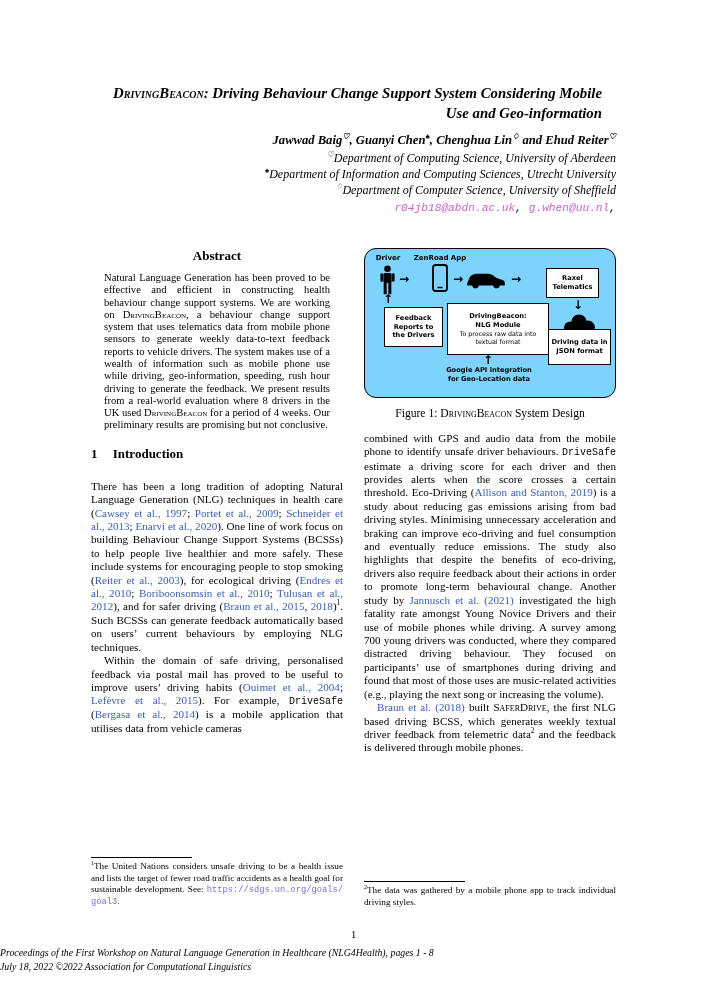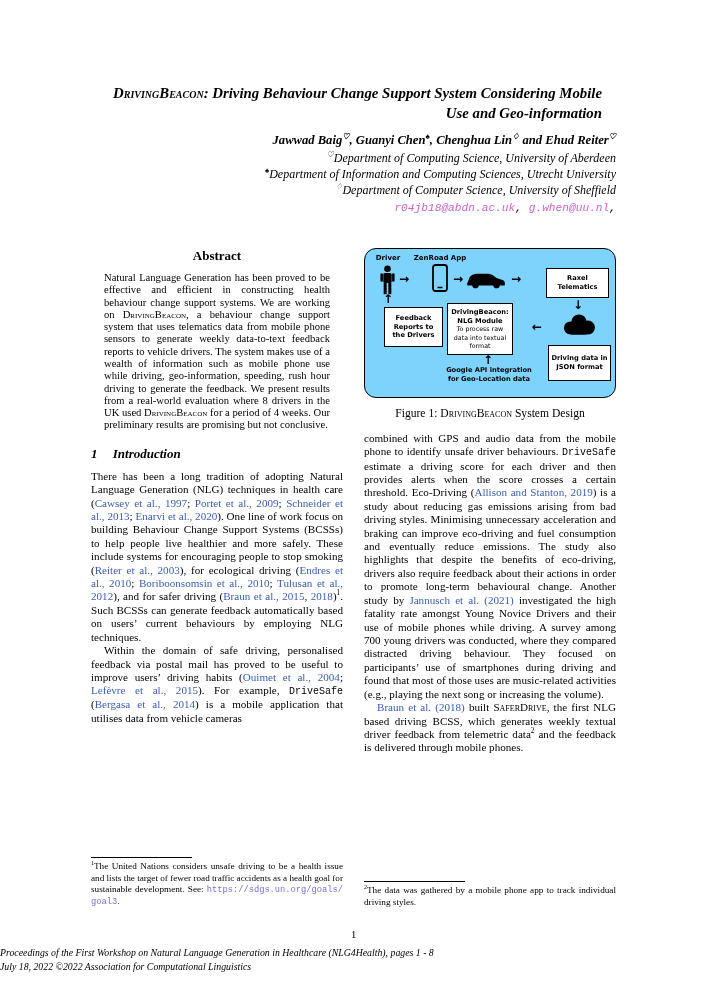--- a/index.html
+++ b/index.html
@@ -18,21 +18,21 @@
   .seg-url { font-family:"Liberation Mono", monospace; color:var(--url, #7a6fd6); word-break:break-all; font-size:95%; }
   .seg-cite { color:var(--citation, #3a5fae); }
   .seg-sup { vertical-align:super; font-size:65%; line-height:0; }
   .seg-sc { font-variant:small-caps; }
   .seg-mono { font-family:"Liberation Mono", monospace; font-size:90%; }
   
   .columns { position:absolute; top:246px; left:91px; width:525px; height:664px; display:flex; gap:21px; }
   .col { position:relative; width:252px; display:flex; flex-direction:column; padding-bottom:60px; overflow:hidden; }
   .abstract-heading { text-align:center; font-weight:bold; font-size:13px; margin:2px 0 8px; }
   .abstract-body { margin:0 13px; font-size:10.6px; line-height:1.16; text-align:justify; hyphens:auto; }
-  .section-heading { font-size:13px; font-weight:bold; margin:14px 0 8px;font-style:italic; }
+  .section-heading { font-size:13px; font-weight:bold; margin:14px 0 18px; }
   .section-heading .num { margin-right:12px; }
   .para { font-size:11.1px; line-height:1.21; text-align:justify; hyphens:auto; }
   .para.indent { text-indent:13px; }
   .footnote-block { position:absolute; bottom:2px; left:0; width:100%; background:#fff; }
   .footnote-rule { width:101px; border-top:1px solid #000; margin-bottom:3px; }
   .footnote { font-size:9.2px; line-height:1.25; text-align:justify; }
   
   .figure { margin-top:2px; }
   .figure-box {
     position:relative; width:252px; height:150px;
@@ -118,35 +118,35 @@
 
           <div class="fig-icon" style="left:100px; top:20px;">
             <svg width="42" height="20" viewBox="0 0 48 22">
               <path d="M3 15 L5 9.5 Q7 5.5 13 5 L27 5 Q32 5.5 35.5 9.5 L41 11.5 Q45.5 12.5 45.5 15.5 L45.5 17.5 Q45.5 18.5 44.5 18.5 L3.5 18.5 Q2.5 18.5 2.5 17.5 L2.5 15.5 Q2.5 15 3 15 Z"></path>
               <circle cx="12" cy="18" r="3.6"></circle>
               <circle cx="36" cy="18" r="3.6"></circle>
             </svg>
           </div>
           <div class="fig-arrow" style="left:146px; top:24px;">→</div>
 
-          <div class="fig-node" style="left:181px; top:19px; width:63px; height:30px;">Raxel Telematics</div>
+          <div class="fig-node" style="left:181px; top:19px; width:53px; height:30px;">Raxel Telematics</div>
           <div class="fig-arrow" style="left:208px; top:50px;">↓</div>
 
           <div class="fig-icon" style="left:195px; top:63px;">
             <svg width="38" height="25" viewBox="0 0 44 28">
               <circle cx="12" cy="18" r="7.5"></circle>
               <circle cx="22" cy="11.5" r="9"></circle>
               <circle cx="32.5" cy="17.5" r="8"></circle>
               <rect x="10" y="16" width="24" height="10" rx="5"></rect>
             </svg>
           </div>
-          <div class="fig-node" style="left:183px; top:96px; width:63px; height:36px;">Driving data in JSON format</div>
+          <div class="fig-node" style="left:183px; top:80px; width:63px; height:36px;">Driving data in JSON format</div>
           <div class="fig-arrow" style="left:167px; top:72px;">←</div>
 
-          <div class="fig-node" style="left:82px; top:54px; width:66px; height:52px;">
+          <div class="fig-node" style="left:82px; top:54px; width:102px; height:52px;">
             <div>
               <div>DrivingBeacon:</div>
               <div>NLG Module</div>
               <div class="nlg-rest">To process raw data into textual format</div>
             </div>
           </div>
           <div class="fig-arrow" style="left:67px; top:71px;">←</div>
 
           <div class="fig-node" style="left:19px; top:58px; width:59px; height:40px;">Feedback Reports to the Drivers</div>
           <div class="fig-arrow" style="left:18px; top:44px;">↑</div>

